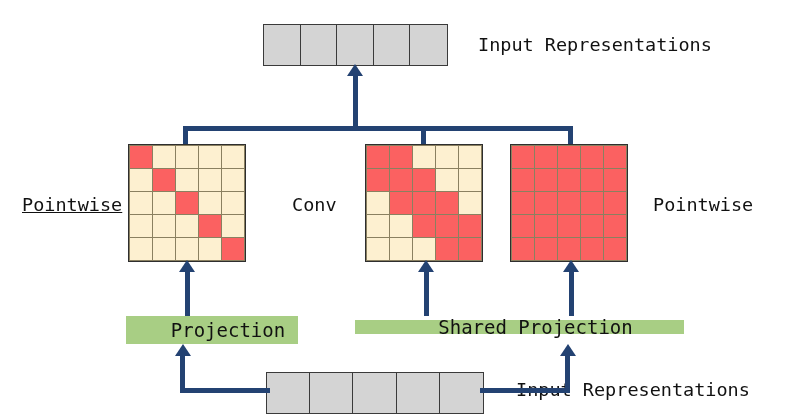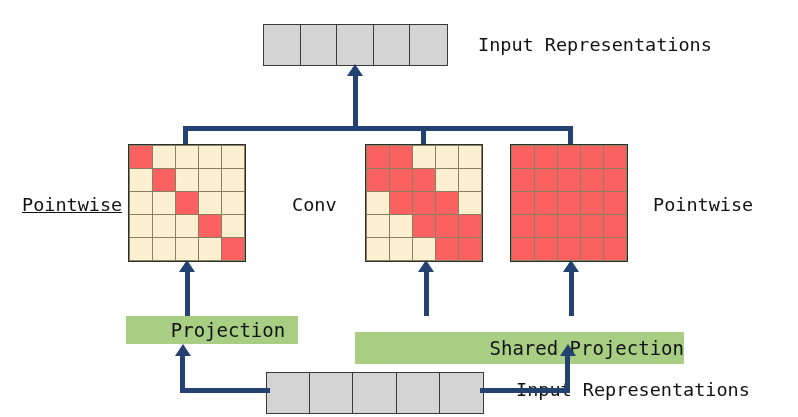--- a/index.html
+++ b/index.html
@@ -157,21 +157,21 @@
   <div class="arrow-up" style="left:418px;top:260px;"></div>
   <div class="ln v" style="left:423.5px;top:268px;height:48px;"></div>
 
   <div class="arrow-up" style="left:563px;top:260px;"></div>
   <div class="ln v" style="left:568.5px;top:268px;height:48px;"></div>
 
   <div class="proj" style="left:126px;top:316px;width:140px;height:28px;">
     <span>Projection</span>
   </div>
 
-  <div class="proj" style="left:355px;top:332px;width:297px;height:32px;justify-content:flex-end;">
+  <div class="proj" style="left:355px;top:320px;width:297px;height:14px;">
     <span>Shared Projection</span>
   </div>
 
   <div class="token-row" id="input-row" style="left:266px;top:372px;width:218px;height:42px;">
       <div class="token-cell" style="width: 20%;"></div>
       <div class="token-cell" style="width: 20%;"></div>
       <div class="token-cell" style="width: 20%;"></div>
       <div class="token-cell" style="width: 20%;"></div>
       <div class="token-cell" style="width: 20%;"></div>
     </div>

